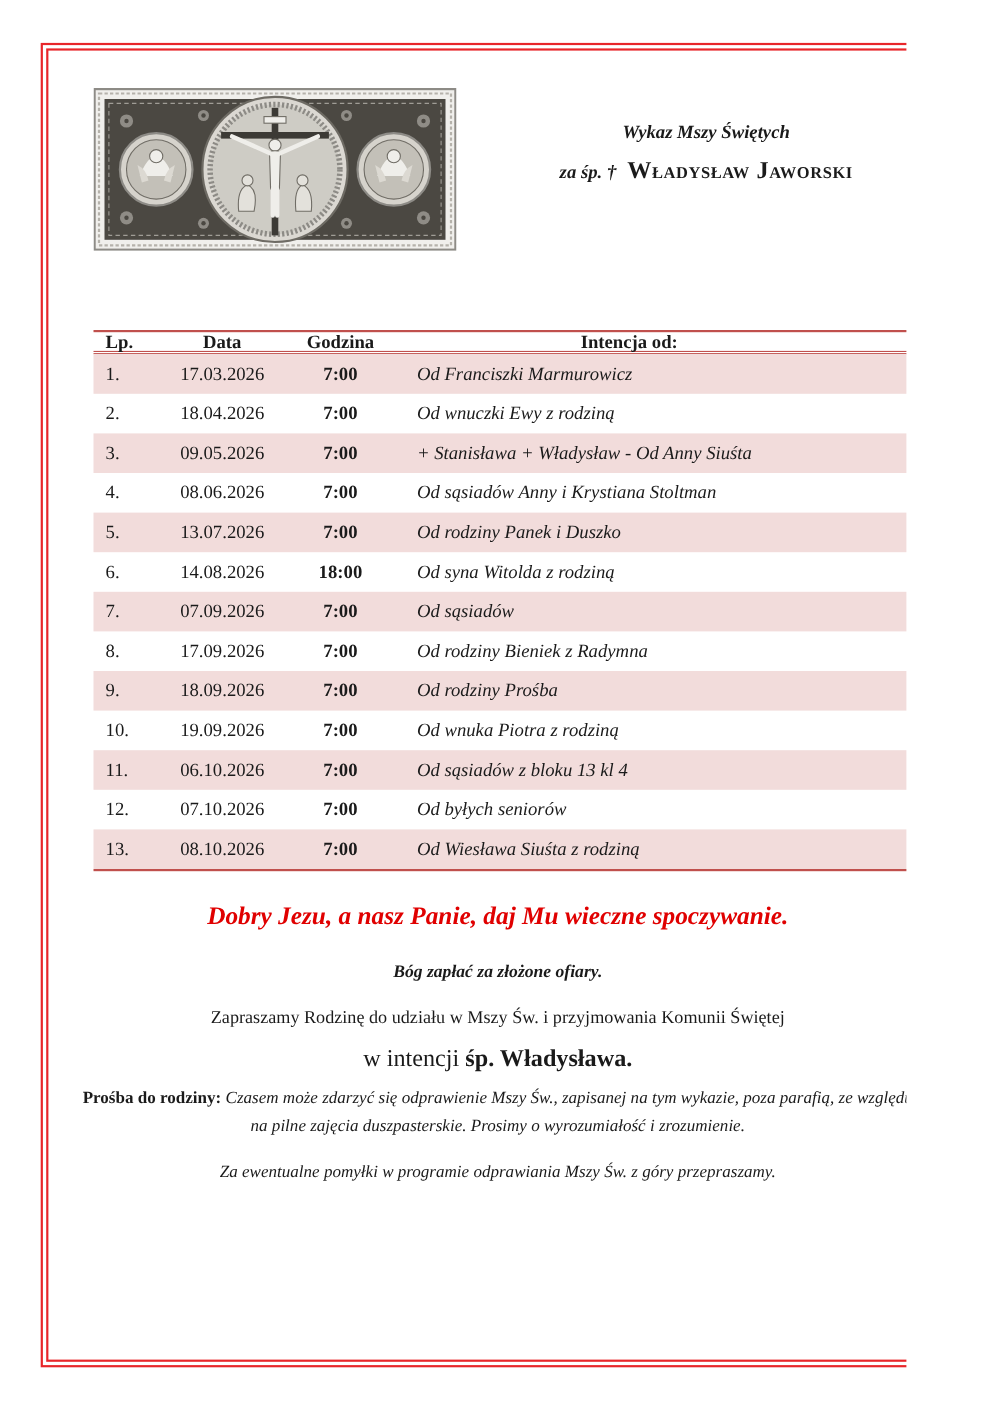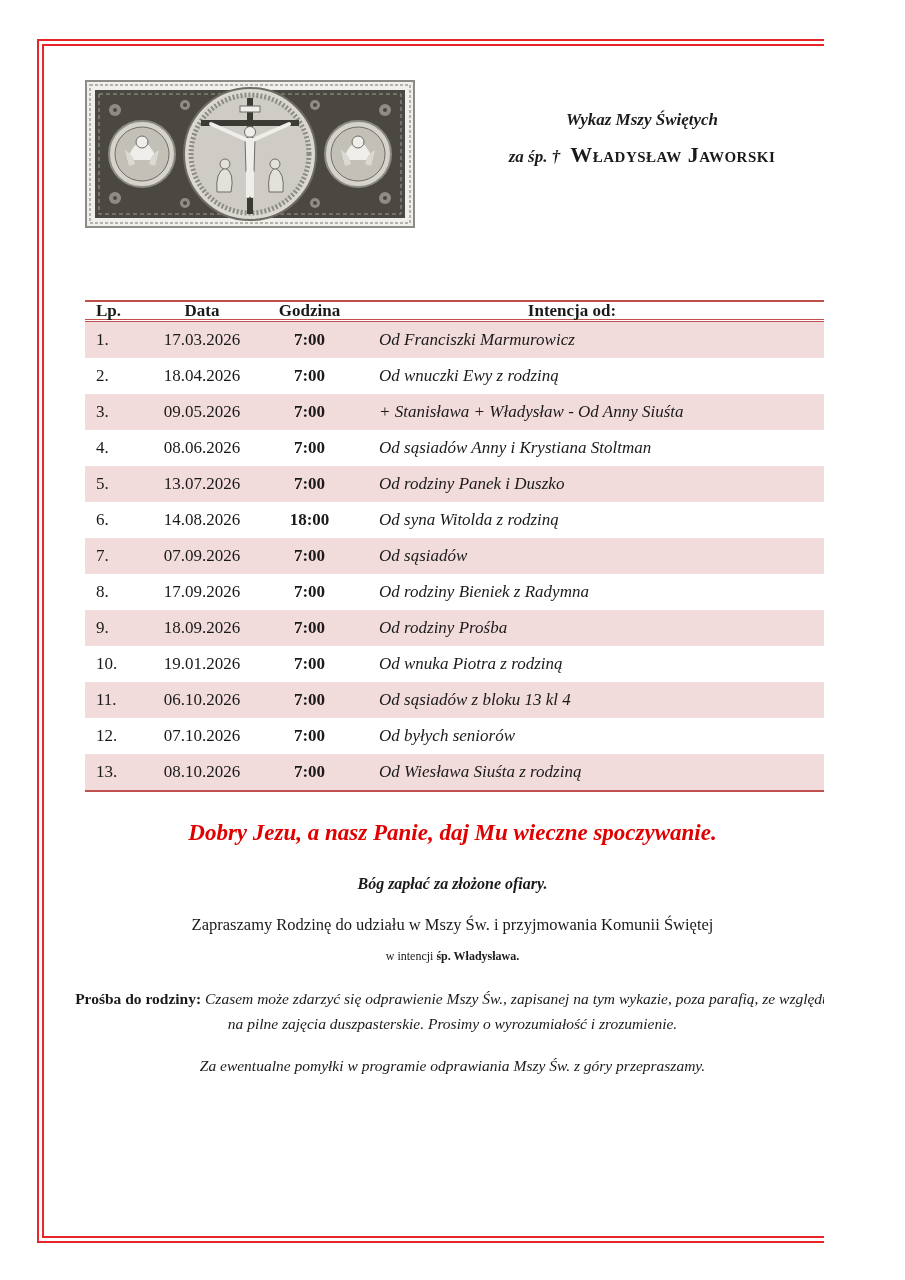--- a/index.html
+++ b/index.html
@@ -40,21 +40,21 @@
   .c-int{flex:1;padding-left:22px;}
   .t-header .c-int{text-align:center;padding-left:0;padding-right:70px;}
   .t-row .c-godz{font-weight:bold;text-align:center;}
   .t-row .c-int{font-style:italic;}
 
   
   .ftext{position:absolute;left:44px;width:817px;text-align:center;}
   .prayer{top:820px;font-size:23px;font-weight:bold;font-style:italic;color:var(--prayerRed);}
   .thanks{top:875px;font-size:16px;font-weight:bold;font-style:italic;}
   .invite1{top:915px;font-size:16.5px;}
-  .invite2{top:949px;font-size:12px;}
+  .invite2{top:949px;font-size:22px;}
   .invite2 .bold{font-weight:bold;}
   .request{top:986px;left:72px;width:761px;font-size:15.5px;font-style:italic;line-height:1.62;}
   .request .label{font-weight:bold;font-style:normal;}
   .apology{top:1057px;font-size:15.5px;font-style:italic;}
 </style>
 </head>
 <body>
 
 <div class="page">
 
@@ -202,21 +202,21 @@
 
     <div class="t-row">
       <span class="c-lp">9.</span>
       <span class="c-data">18.09.2026</span>
       <span class="c-godz">7:00</span>
       <span class="c-int">Od rodziny Prośba</span>
     </div>
 
     <div class="t-row">
       <span class="c-lp">10.</span>
-      <span class="c-data">19.01.2026</span>
+      <span class="c-data">19.09.2026</span>
       <span class="c-godz">7:00</span>
       <span class="c-int">Od wnuka Piotra z rodziną</span>
     </div>
 
     <div class="t-row">
       <span class="c-lp">11.</span>
       <span class="c-data">06.10.2026</span>
       <span class="c-godz">7:00</span>
       <span class="c-int">Od sąsiadów z bloku 13 kl 4</span>
     </div>

